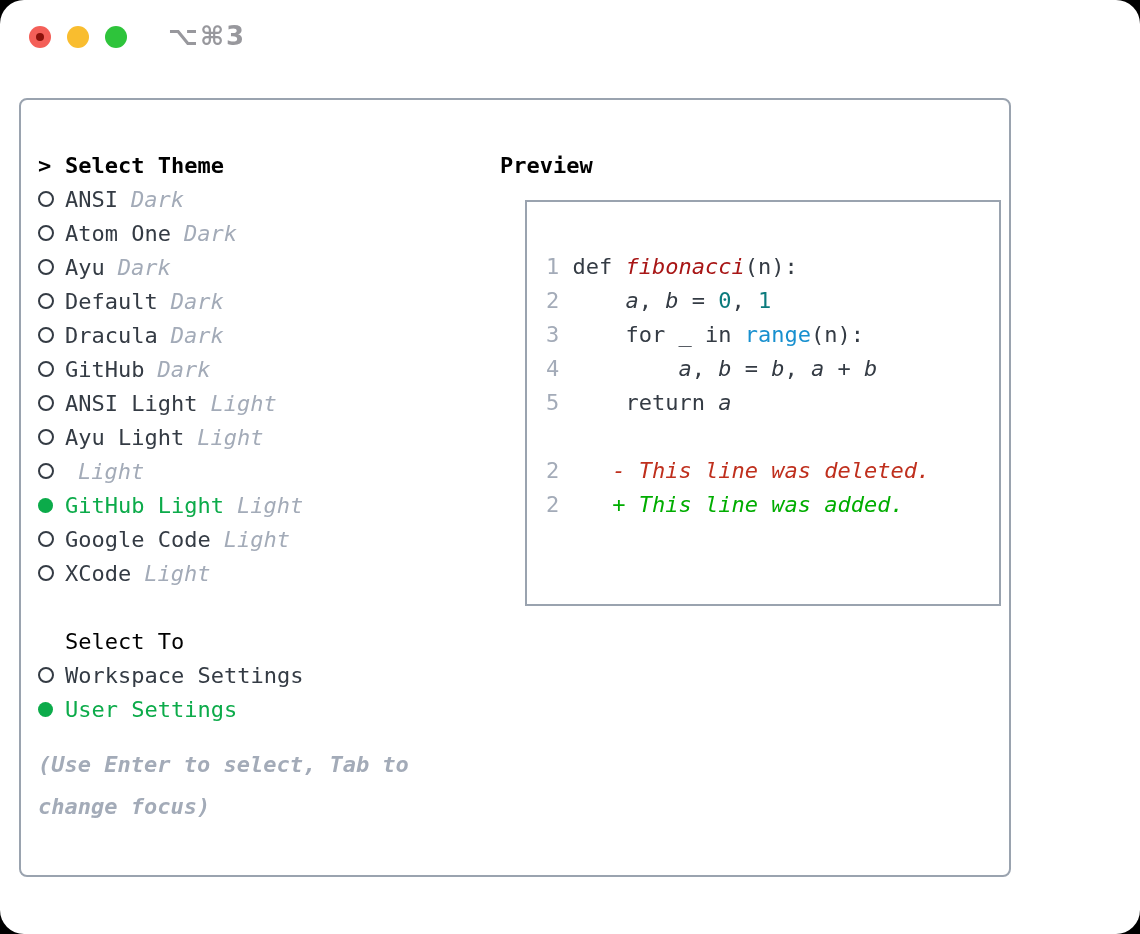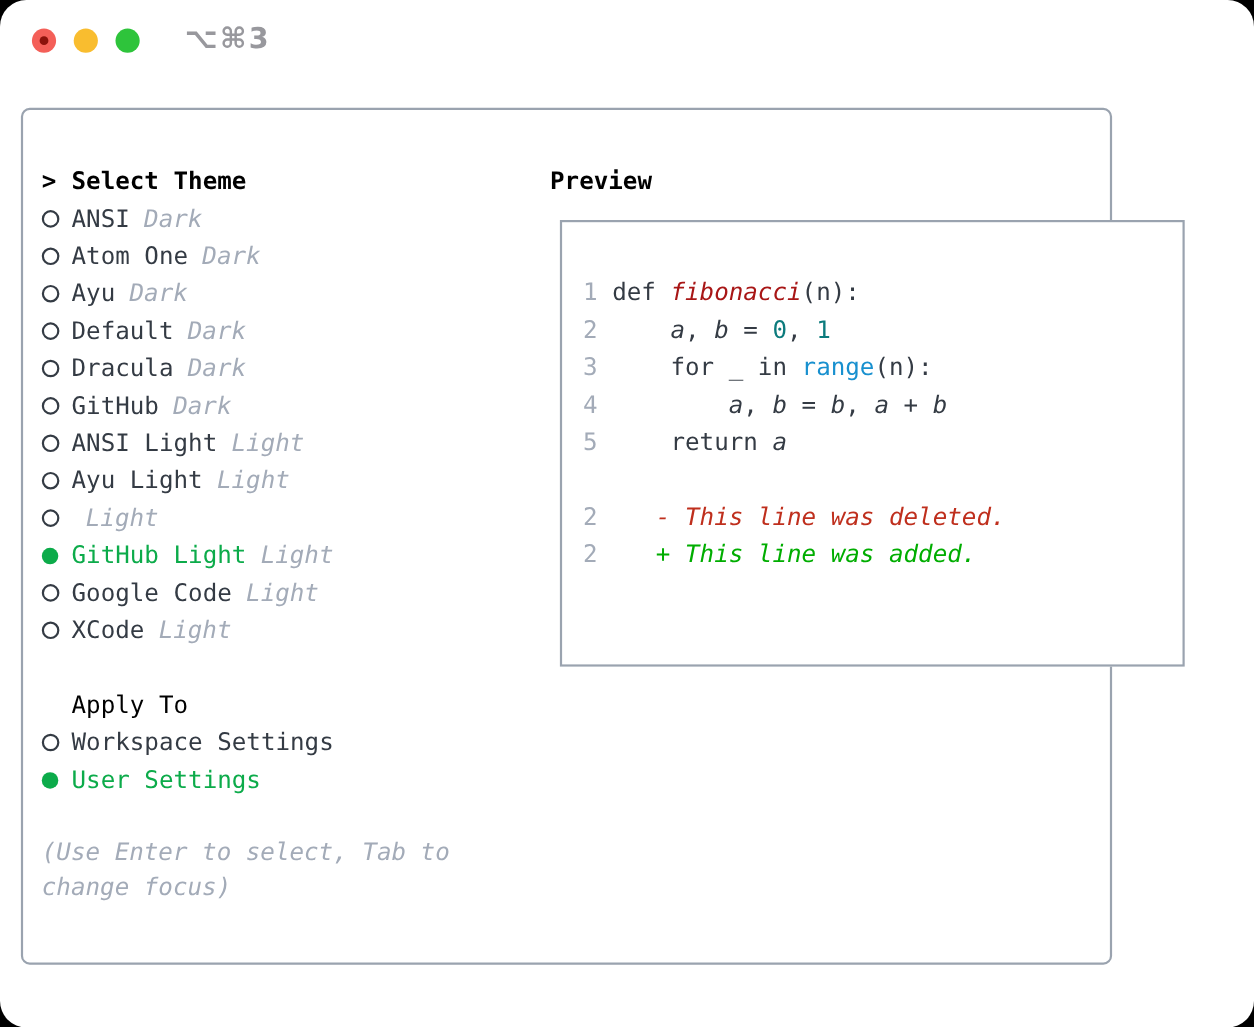--- a/index.html
+++ b/index.html
@@ -29,27 +29,27 @@
   .row{display:flex;align-items:center;height:34px;white-space:pre;}
   .marker{width:27px;flex:0 0 27px;display:flex;align-items:center;}
   .ring{width:12px;height:12px;border:2px solid var(--fg);border-radius:50%;}
   .dot{width:15px;height:15px;background:var(--green);border-radius:50%;}
   .hdr{font-weight:bold;color:var(--black);}
   .label{color:var(--fg);}
   .selected .label{color:var(--green);}
   .tag{color:var(--muted);font-style:italic;margin-left:13px;}
   .apply{margin-top:34px;}
   .help{
-    margin-top:34px;width:430px;line-height:32px;
-    color:var(--muted);font-style:italic;
+    margin-top:18px;width:430px;line-height:42px;
+    color:var(--muted);font-style:italic;font-weight:bold;
   }
   
   .preview-header{position:absolute;left:479px;top:48px;height:34px;display:flex;align-items:center;font-weight:bold;color:var(--black);}
   .preview-box{
-    position:absolute;left:488px;top:100px;width:568px;height:406px;
+    position:absolute;left:504px;top:100px;width:476px;height:406px;
     border:2px solid var(--border);box-sizing:border-box;background:#fff;
   }
   .code{position:absolute;left:19px;top:48px;}
   .cl{height:34px;line-height:34px;white-space:pre;}
   .ln{color:var(--muted);}
   .s-fg{color:var(--fg);}
   .s-fn{color:var(--code_fn);font-style:italic;}
   .s-var{color:var(--fg);font-style:italic;}
   .s-lit{color:var(--code_lit);}
   .s-call{color:var(--code_call);}
@@ -90,21 +90,21 @@
           <div class="row"><span class="marker"><span class="ring"></span></span><span class="label">Ayu Light</span><span class="tag">Light</span></div>
           <div class="row"><span class="marker"><span class="ring"></span></span><span class="tag">Light</span></div>
           <div class="row selected"><span class="marker"><span class="dot"></span></span><span class="label">GitHub Light</span><span class="tag">Light</span></div>
           <div class="row"><span class="marker"><span class="ring"></span></span><span class="label">Google Code</span><span class="tag">Light</span></div>
           <div class="row"><span class="marker"><span class="ring"></span></span><span class="label">XCode</span><span class="tag">Light</span></div>
         </div>
 
       <div class="apply">
         <div class="row">
           <span class="marker"></span>
-          <span class="hdr" style="color:var(--black);font-weight:normal;">Apply To</span>
+          <span class="hdr" style="color:var(--black);font-weight:normal;">Select To</span>
         </div>
         <div id="apply-list">
             <div class="row"><span class="marker"><span class="ring"></span></span><span class="label">Workspace Settings</span></div>
             <div class="row selected"><span class="marker"><span class="dot"></span></span><span class="label">User Settings</span></div>
           </div>
       </div>
 
       <div class="help">(Use Enter to select, Tab to change focus)</div>
     </div>
 

